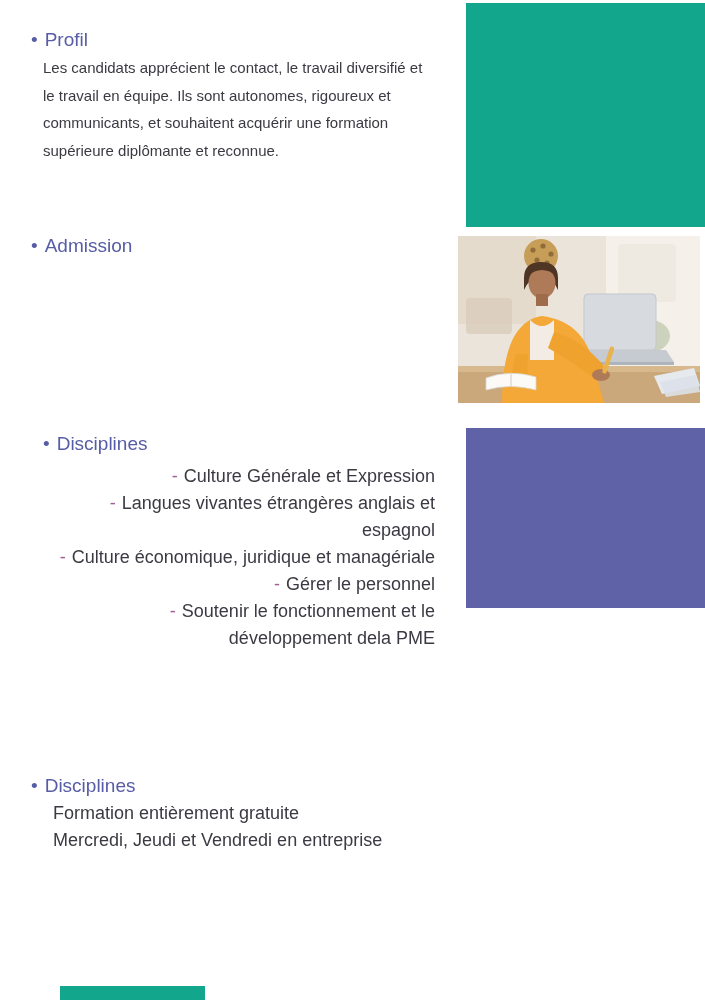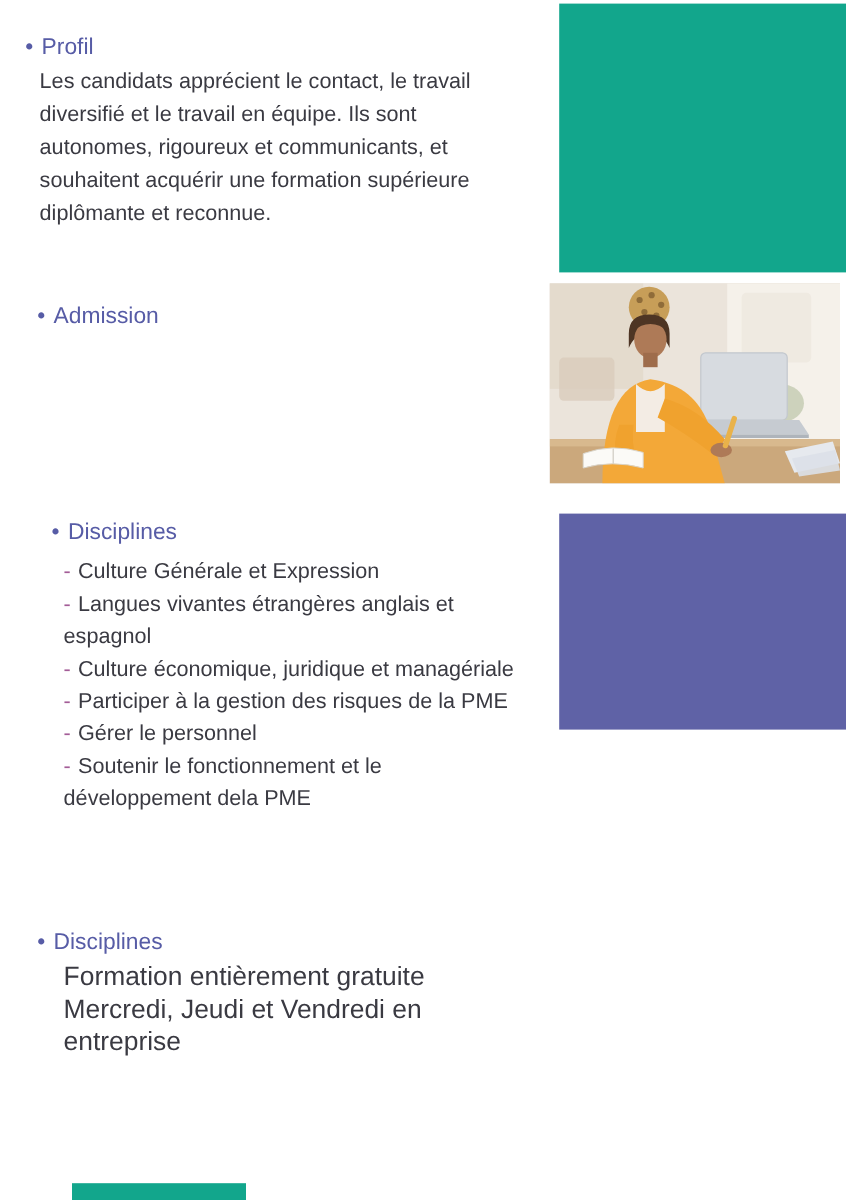--- a/index.html
+++ b/index.html
@@ -15,46 +15,47 @@
     font-family:"Liberation Sans","DejaVu Sans",sans-serif;
     background:#ffffff;
   }
   .page{
     position:relative;
     width:705px;height:1000px;
     background:var(--color-page);
     overflow:hidden;
   }
   .sec{position:absolute;}
-  #sec-profil{left:21px;top:26px;width:402px;}
-  #sec-admission{left:31px;top:250px;width:408px;}
+  #sec-profil{left:31px;top:26px;width:402px;}
+  #sec-admission{left:31px;top:232px;width:408px;}
   #sec-disc1{left:43px;top:430px;width:394px;}
   #sec-disc2{left:31px;top:772px;width:404px;}
 
   .heading{
     color:var(--color-heading);
     font-size:19px;line-height:27px;
     white-space:nowrap;
   }
   .bullet{margin-right:7px;}
   .para{
     margin:1px 0 0 12px;
     width:390px;
-    font-size:18px;line-height:27.5px;
+    font-size:15px;line-height:27.5px;
     color:var(--color-body);
   }
   .list{margin:6px 0 0 10px;width:382px;}
   .item{
     font-size:18px;line-height:27px;
     color:var(--color-body);
+    text-align:right;
   }
   .dash{color:var(--color-dash);margin-right:6px;}
   .lines{margin:1px 0 0 22px;width:380px;}
   .line{
-    font-size:22px;line-height:27px;
+    font-size:18px;line-height:27px;
     color:var(--color-body);
   }
 
   .teal-block{
     position:absolute;left:466px;top:3px;
     width:239px;height:224px;
     background:var(--color-teal);
   }
   .purple-block{
     position:absolute;left:466px;top:428px;
@@ -92,21 +93,20 @@
   </section>
 
   <section class="sec" id="sec-disc1">
     <div class="heading">
       <span class="bullet">•</span><span>Disciplines</span>
     </div>
     <div class="list">
       <div class="item"><span class="dash">-</span><span>Culture Générale et Expression</span></div>
       <div class="item"><span class="dash">-</span><span>Langues vivantes étrangères anglais et espagnol</span></div>
       <div class="item"><span class="dash">-</span><span>Culture économique, juridique et managériale</span></div>
-      <div class="item"><span class="dash">-</span><span>Participer à la gestion des risques de la PME</span></div>
       <div class="item"><span class="dash">-</span><span>Gérer le personnel</span></div>
       <div class="item"><span class="dash">-</span><span>Soutenir le fonctionnement et le développement dela PME</span></div>
     </div>
   </section>
 
   <section class="sec" id="sec-disc2">
     <div class="heading">
       <span class="bullet">•</span><span>Disciplines</span>
     </div>
     <div class="lines">

